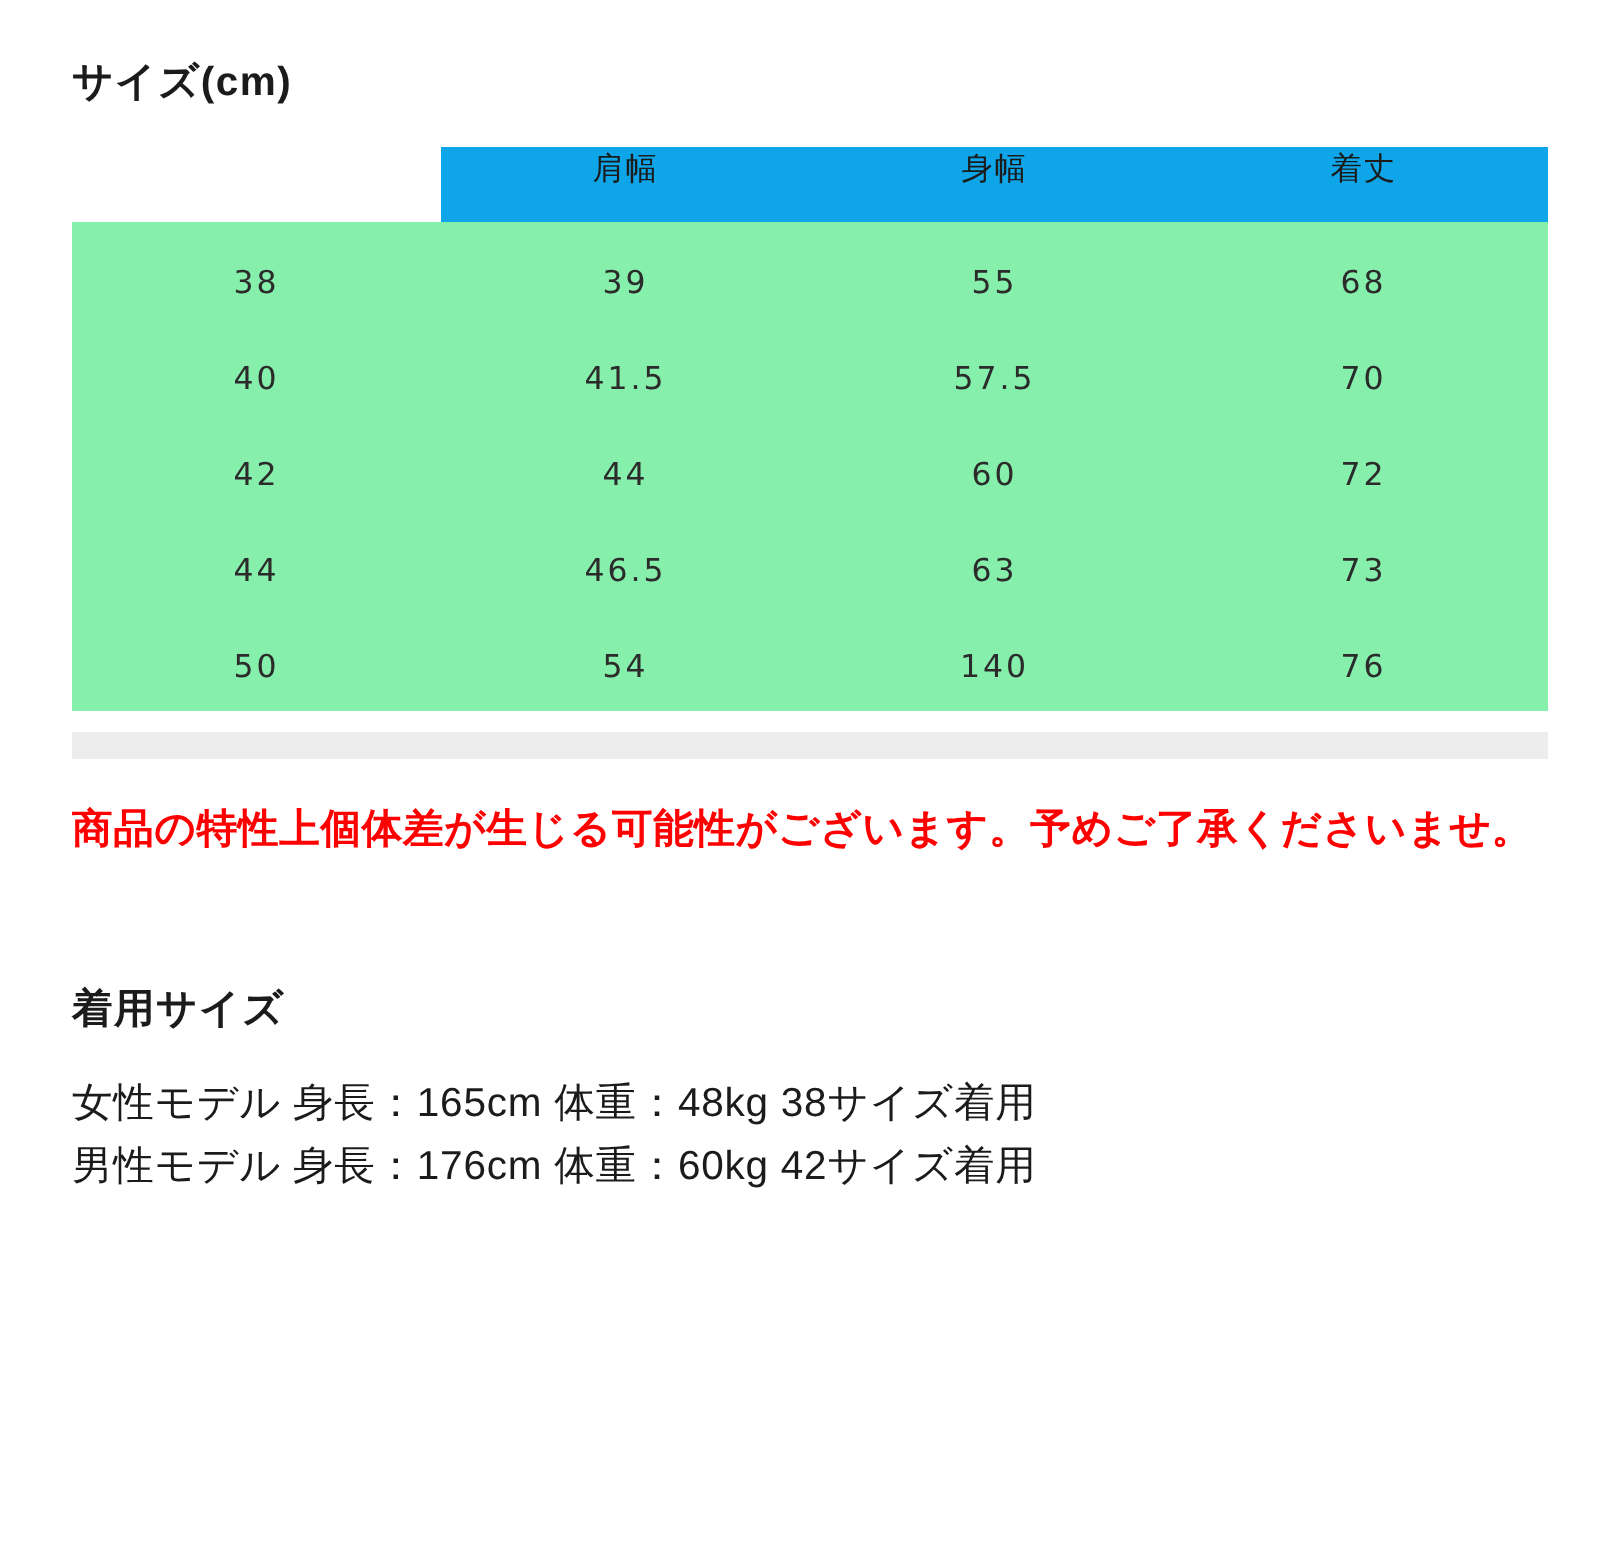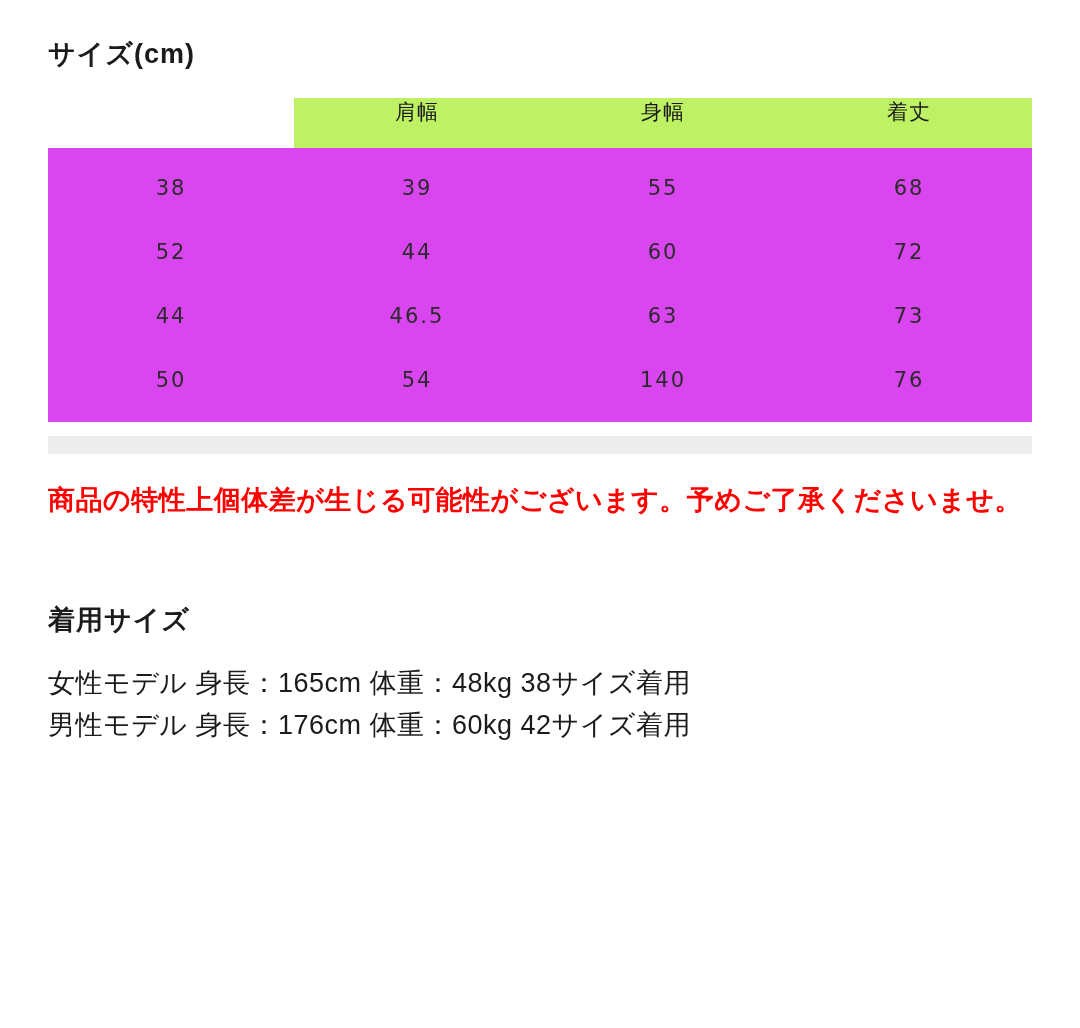--- a/index.html
+++ b/index.html
@@ -37,38 +37,38 @@
   table.size-table col.c2 { width: 246px; }
   table.size-table col.c3 { width: 246px; }
   table.size-table col.c4 { width: 246px; }
   table.size-table thead th {
     font-size: 21px;
     font-weight: normal;
     color: #1b1b1b;
     letter-spacing: 1px;
     padding: 0 0 22px 0;
     text-align: center;
-    background: #bef264;
+    background: #0ea5e9;
   }
   table.size-table thead th.corner {
     background: #ffffff;
   }
   table.size-table tbody tr {
-    background: #d946ef;
+    background: #86efac;
   }
   table.size-table tbody td {
     font-size: 21px;
     letter-spacing: 2px;
     color: #2b2b2b;
     text-align: center;
     padding: 20px 0 20px 0;
     font-family: "DejaVu Sans", "Liberation Sans", sans-serif;
   }
   table.size-table tbody tr:first-child td { padding-top: 28px; }
-  table.size-table tbody tr:last-child td { padding-bottom: 30px; }
+  table.size-table tbody tr:last-child td { padding-bottom: 18px; }
   .spacer-bar {
     width: 984px;
     height: 18px;
     background: #ededed;
     margin-top: 14px;
   }
   .notice {
     margin-top: 26px;
     width: 990px;
     color: #ff0000;
@@ -115,21 +115,27 @@
       </tr>
     </thead>
     <tbody>
       <tr>
         <td>38</td>
         <td>39</td>
         <td>55</td>
         <td>68</td>
       </tr>
       <tr>
-        <td>52</td>
+        <td>40</td>
+        <td>41.5</td>
+        <td>57.5</td>
+        <td>70</td>
+      </tr>
+      <tr>
+        <td>42</td>
         <td>44</td>
         <td>60</td>
         <td>72</td>
       </tr>
       <tr>
         <td>44</td>
         <td>46.5</td>
         <td>63</td>
         <td>73</td>
       </tr>

